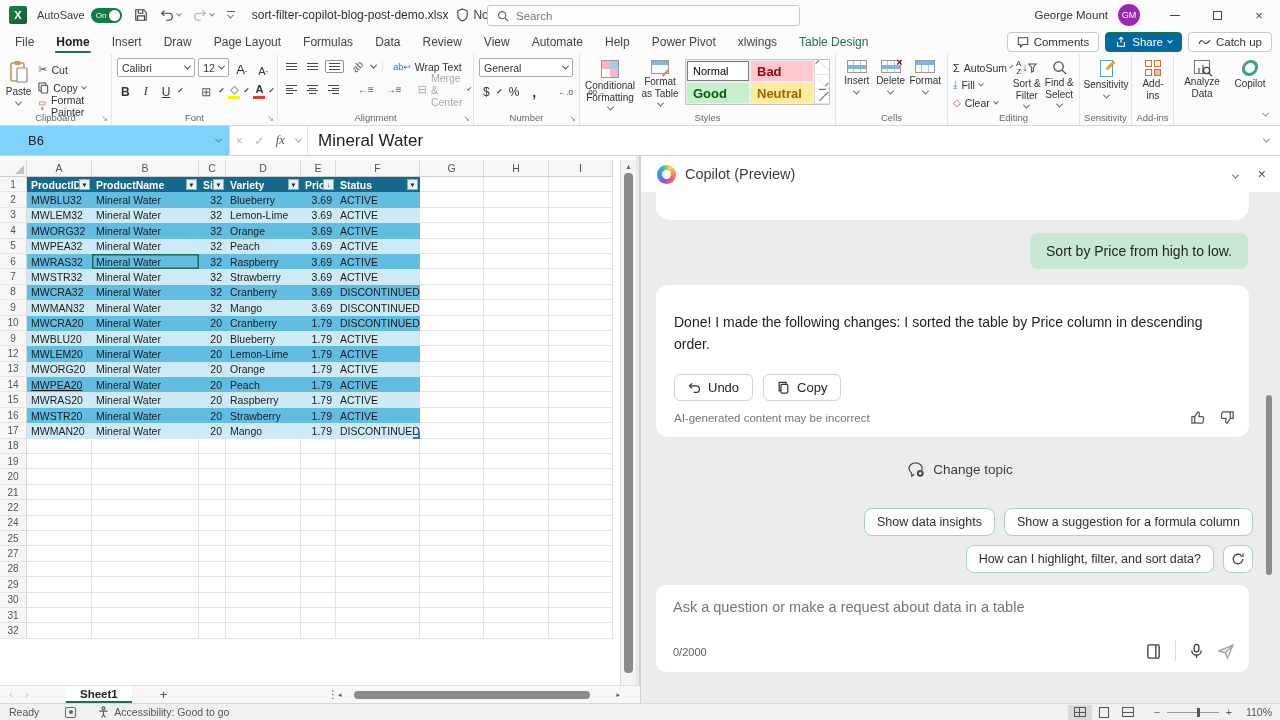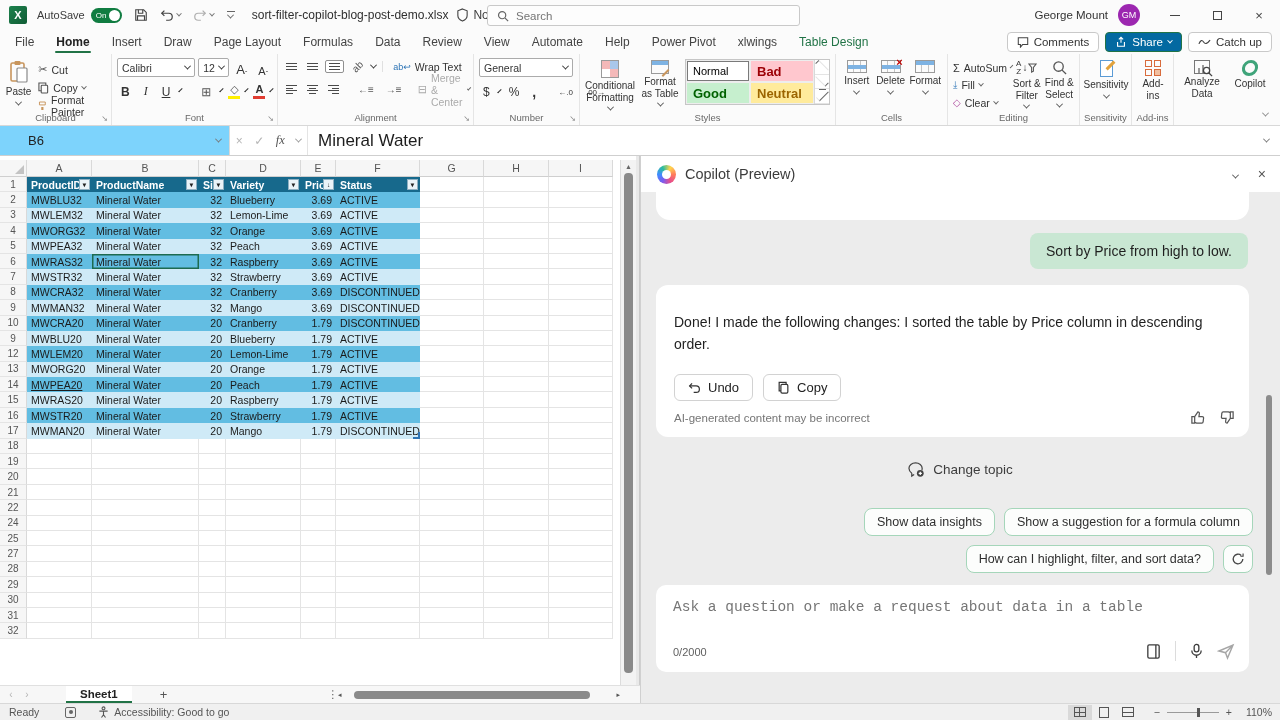--- a/index.html
+++ b/index.html
@@ -160,21 +160,21 @@
   #cp-disclaimer { font-size:11.5px; color:#757575; }
   #cp-thumbs { display:flex; gap:15px; color:#555; }
   #cp-scroll { position:absolute; right:8px; top:239px; width:6px; height:180px; background:#8c8c8c; border-radius:3px; }
   #cp-topic { position:absolute; left:0; top:305px; width:100%; display:flex; justify-content:center; align-items:center; gap:8px; font-size:13.5px; color:#3d3d3d; }
   .chip-row { position:absolute; right:27px; display:flex; gap:9px; justify-content:flex-end; }
   #chips1 { top:352px; }
   #chips2 { top:389px; }
   .chip { height:28px; display:flex; align-items:center; padding:0 12px; border:1px solid #A5D6BA; border-radius:8px; background:#fcfdfc; font-size:12.5px; color:#2f2f2f; white-space:nowrap; }
   #chip-refresh { width:30px; height:28px; border:1px solid #A5D6BA; border-radius:8px; background:#fcfdfc; display:flex; align-items:center; justify-content:center; color:#444; }
   #cp-input { top:429px; height:87px; border-radius:10px; }
-  #cp-input input { position:absolute; left:17px; top:14px; width:550px; border:none; outline:none; font-size:14.5px; color:#333; font-family:Liberation Mono, monospace; background:transparent; }
+  #cp-input input { position:absolute; left:17px; top:14px; width:550px; border:none; outline:none; font-size:14.5px; color:#333; font-family:Liberation Sans, sans-serif; background:transparent; }
   #cp-input input::placeholder { color:#767676; }
   #cp-counter { position:absolute; left:17px; bottom:14px; font-size:11px; color:#5f5f5f; }
   #cp-input-ic { position:absolute; right:14px; bottom:11px; display:flex; align-items:center; gap:13px; color:#3c3c3c; }
   #cp-input-ic .div { width:1px; height:20px; background:#dcdcdc; }
 </style>
 </head>
 <body>
 
 <div id="app">
 

